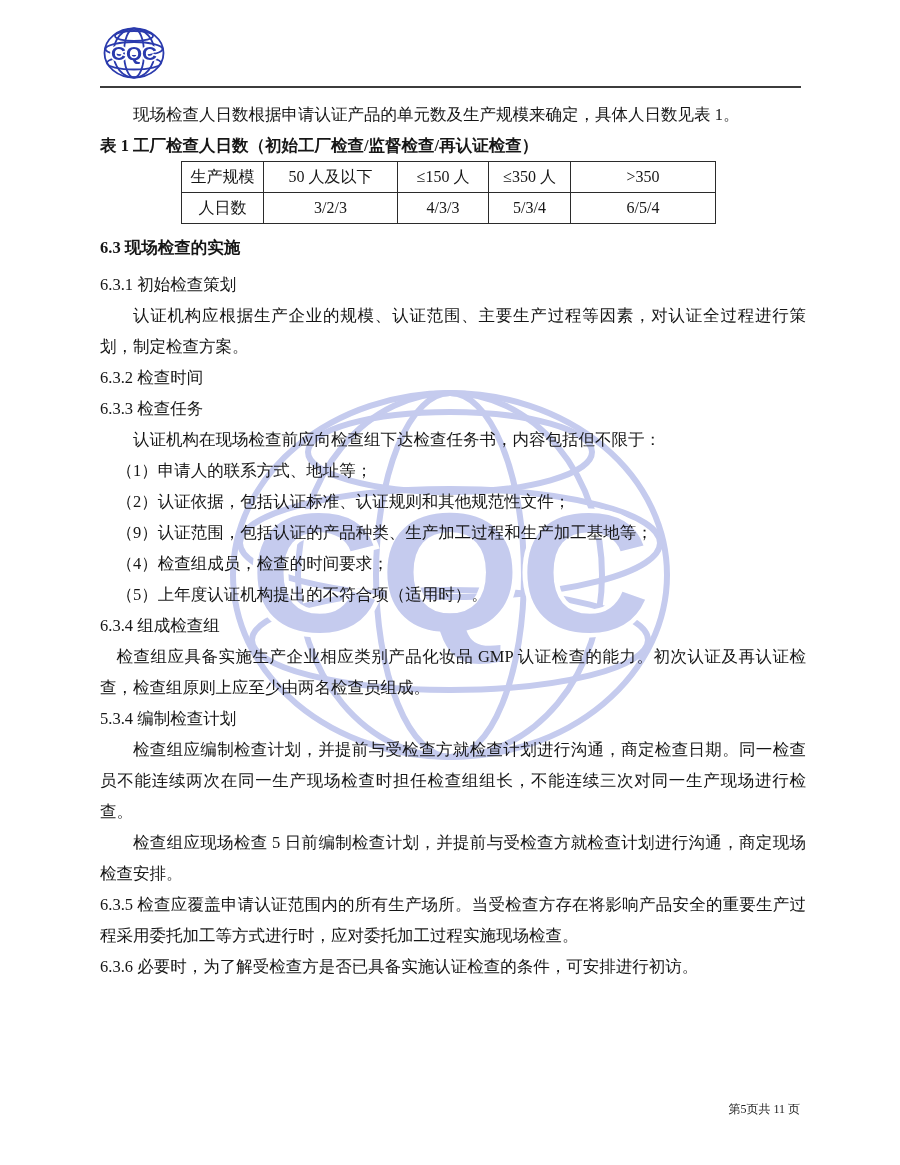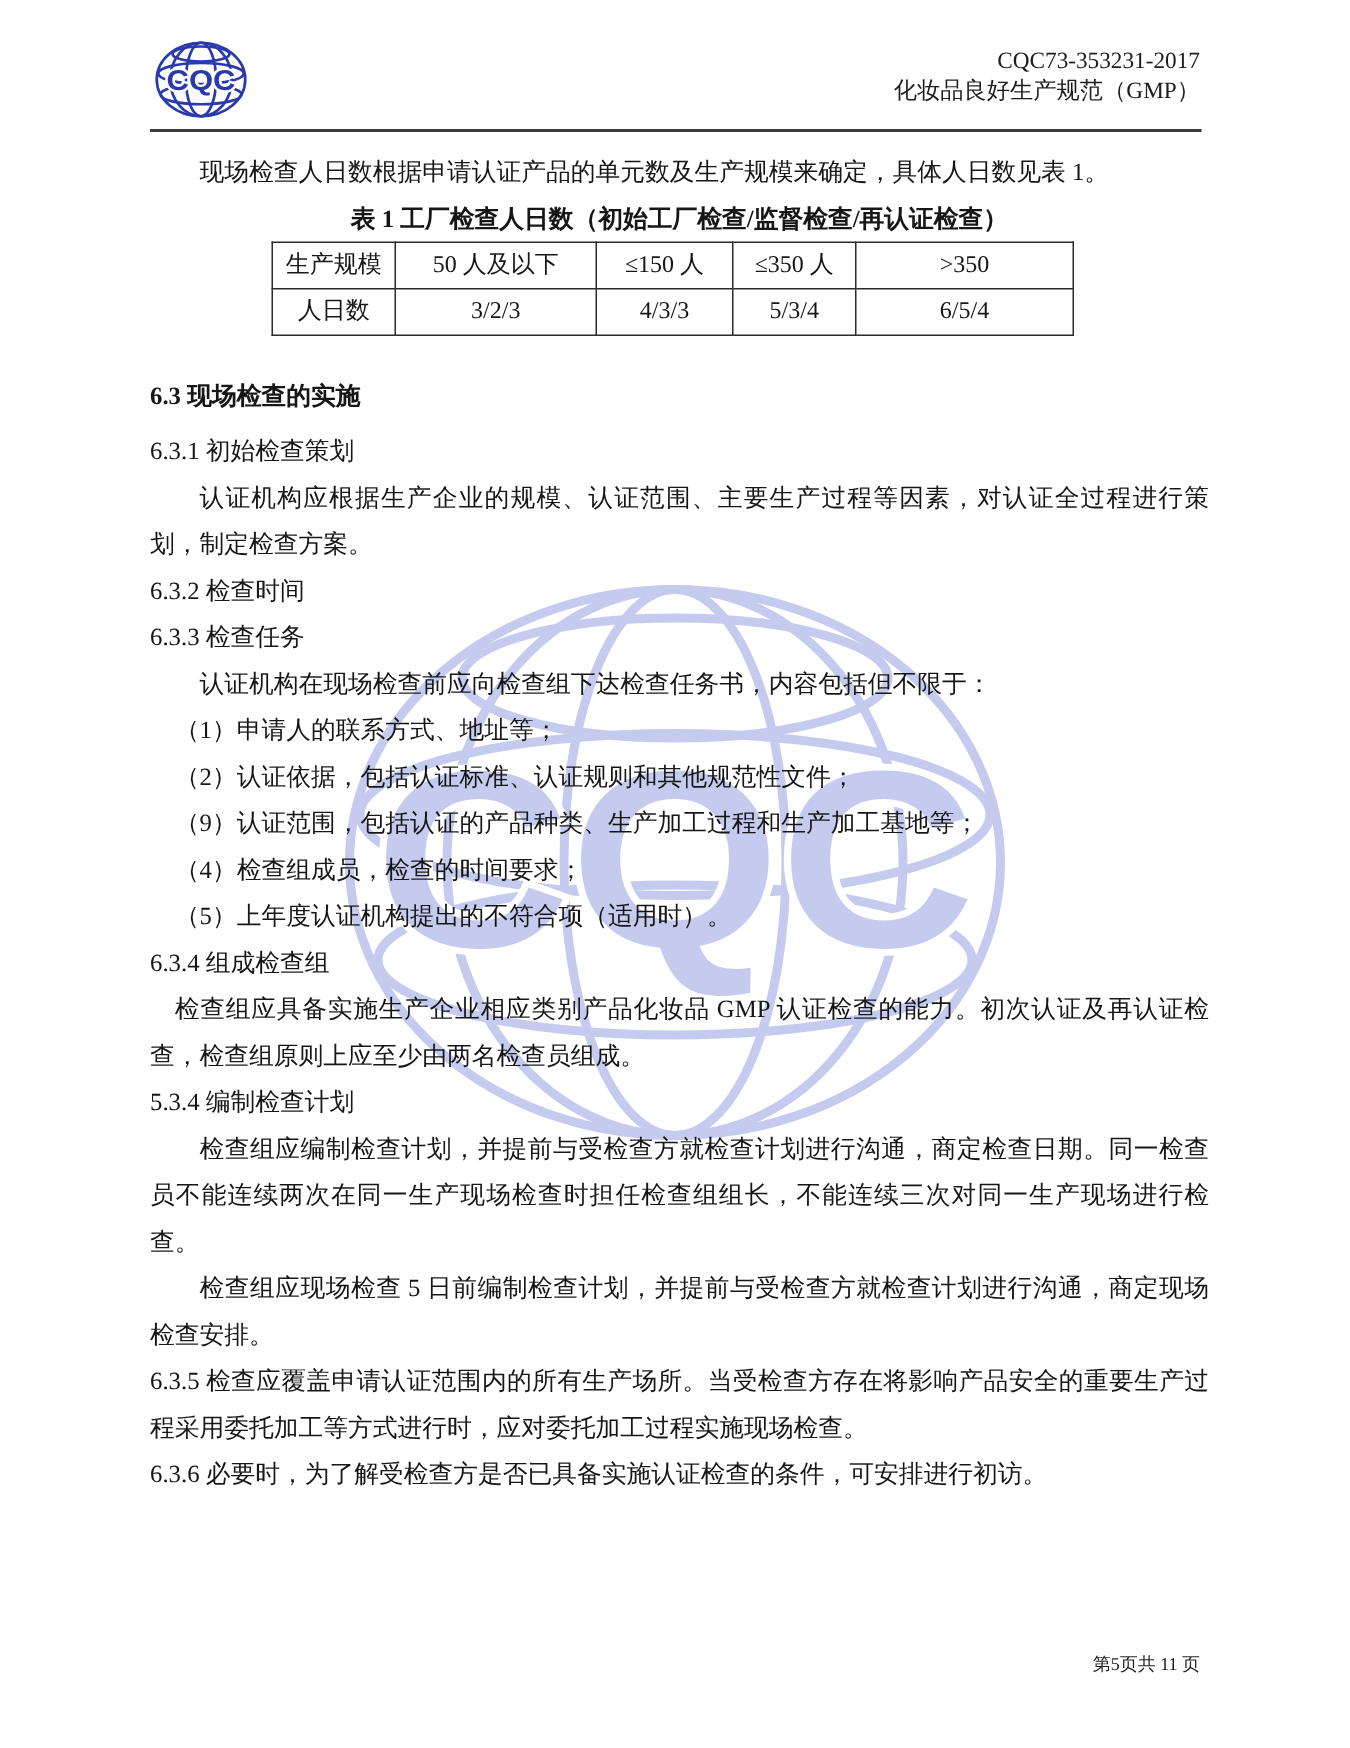--- a/index.html
+++ b/index.html
@@ -34,26 +34,26 @@
   }
   .content p { margin:0; }
   .h-bold { font-weight:bold; }
   .para-just { text-align:justify; text-justify:inter-ideograph; }
   .indent2 { text-indent:2em; }
   .indent1 { text-indent:1em; }
   .mt5 { margin-top:5px !important; }
   .mt6 { margin-top:6px !important; }
   
   .tbl-caption {
-    text-align:center; font-weight:bold;
+    text-align:left; font-weight:bold;
     margin:2px 0 4px 0;
   }
   table.day-table {
     border-collapse:collapse;
-    margin:0 0 24px 81px;
+    margin:0 0 8px 81px;
     table-layout:fixed;
   }
   table.day-table td {
     border:1.6px solid #2b2b2b;
     text-align:center; vertical-align:middle;
     height:30px; padding:0 2px;
     font-size:16px; line-height:20px;
   }
   
   .footer {
@@ -86,24 +86,20 @@
         <g fill="none" stroke="#2a3aad" stroke-width="1.8">
           <ellipse cx="32" cy="27" rx="29.5" ry="24.5"></ellipse>
           <ellipse cx="32" cy="27" rx="10" ry="24.5"></ellipse>
           <ellipse cx="32" cy="27" rx="20.5" ry="24.5"></ellipse>
           <ellipse cx="32" cy="10" rx="19" ry="5"></ellipse>
           <ellipse cx="32" cy="23" rx="28.5" ry="7"></ellipse>
           <ellipse cx="32" cy="37" rx="27" ry="6.5"></ellipse>
         </g>
         <text x="32" y="34" text-anchor="middle" font-family="Liberation Sans, DejaVu Sans, sans-serif" font-size="19" font-weight="bold" fill="#2a3aad" stroke="#ffffff" stroke-width="3.2" paint-order="stroke" textLength="46" lengthAdjust="spacingAndGlyphs">CQC</text>
       </svg>
-    </div>
-    <div class="header-right">
-      <div>CQC73-353231-2017</div>
-      <div>化妆品良好生产规范（GMP）</div>
     </div>
   </div>
   <div class="header-rule"></div>
 
   <div class="content">
 
     <p class="indent2 para-just">现场检查人日数根据申请认证产品的单元数及生产规模来确定，具体人日数见表 1。</p>
 
     <p class="tbl-caption">表 1 工厂检查人日数（初始工厂检查/监督检查/再认证检查）</p>
 

